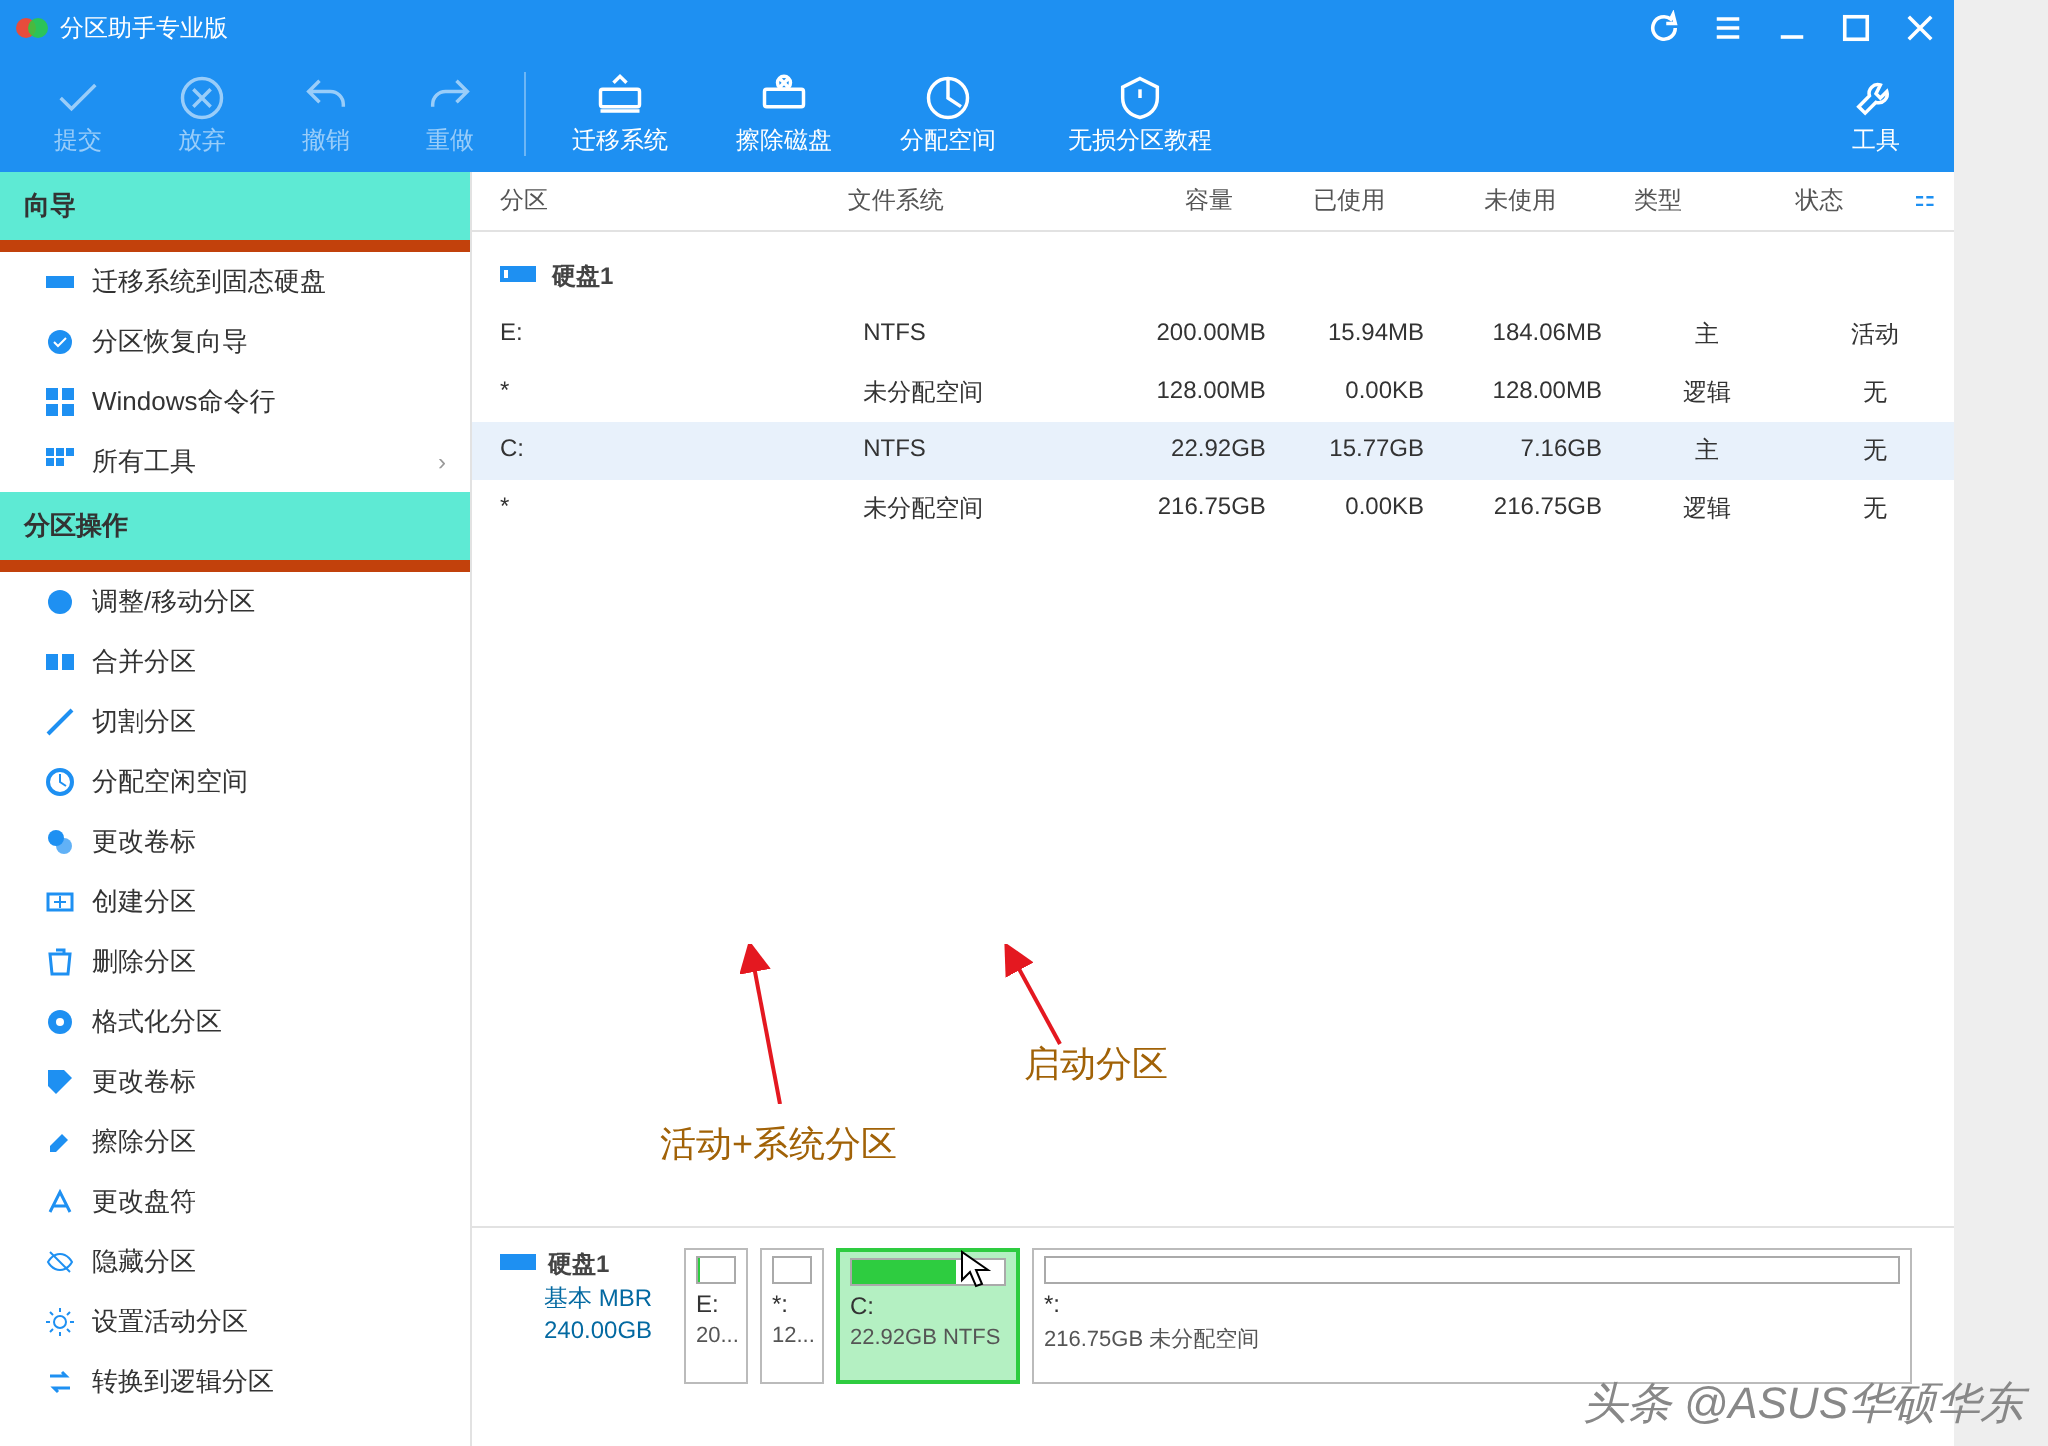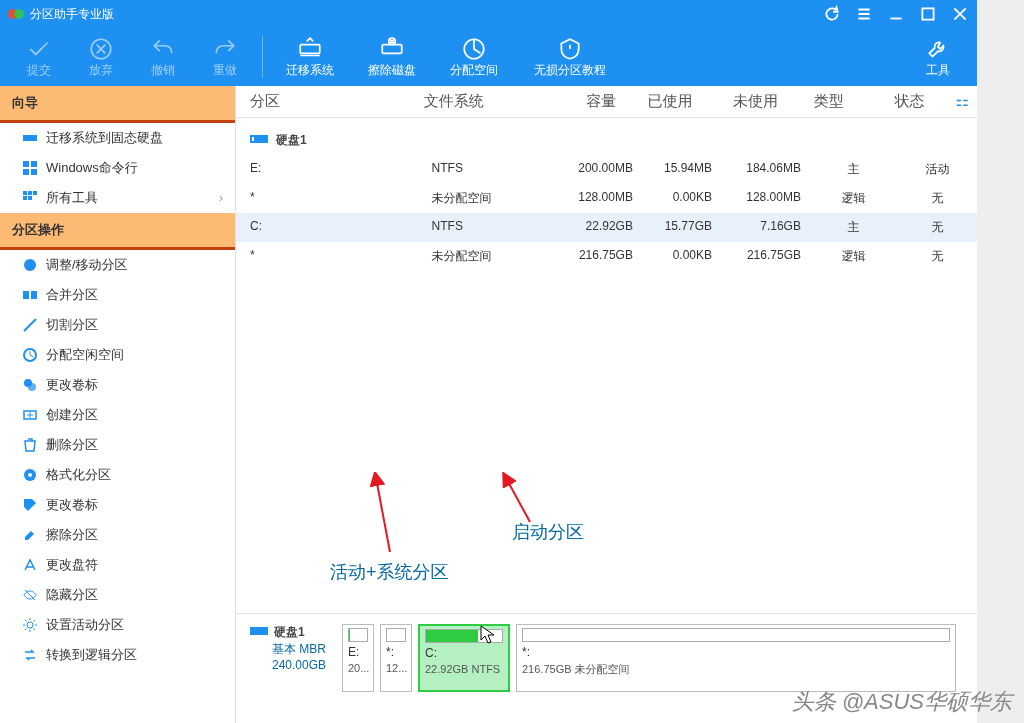--- a/index.html
+++ b/index.html
@@ -18,28 +18,28 @@
 .toolbar .tb-btn.dim { opacity: 0.55; }
 .toolbar .tb-btn svg { width: 26px; height: 26px; }
 .toolbar .tb-btn.lg { width: 82px; }
 .toolbar .tb-btn.xlg { width: 110px; }
 .toolbar .sep { width: 1px; height: 42px; background: rgba(255,255,255,0.35); margin: 0 6px; }
 .toolbar .spacer { flex: 1; }
 
 .body { flex: 1; display: flex; min-height: 0; }
 
 .sidebar { width: 236px; background: #fff; border-right: 1px solid #e2e2e2; overflow-y: auto; font-size: 13px; color: #333; }
-.sidebar .sec-title { background: #fdba74; padding: 8px 12px; font-weight: bold; border-bottom: 3px solid #c2410c; }
+.sidebar .sec-title { background: #5eead4; padding: 8px 12px; font-weight: bold; border-bottom: 6px solid #c2410c; }
 .sidebar .item { display: flex; align-items: center; padding: 6px 12px 6px 22px; cursor: pointer; gap: 8px; }
 .sidebar .item .chev { margin-left: auto; color: #999; font-size: 12px; }
 .sidebar .ic { width: 16px; height: 16px; display: inline-flex; align-items: center; justify-content: center; }
 
 .main { flex: 1; display: flex; flex-direction: column; min-width: 0; }
 
-.grid-head { display: flex; background: #fff; border-bottom: 1px solid #e2e2e2; font-size: 15px; color: #555; padding: 6px 0; }
+.grid-head { display: flex; background: #fff; border-bottom: 1px solid #e2e2e2; font-size: 12px; color: #555; padding: 6px 0; }
 .grid-head .gh { padding: 0 8px; }
 .gh-part { width: 190px; text-align: left; padding-left: 14px !important; }
 .gh-fs { width: 120px; text-align: left; }
 .gh-cap { width: 100px; text-align: right; }
 .gh-used { width: 80px; text-align: right; }
 .gh-free { width: 90px; text-align: right; }
 .gh-type { width: 90px; text-align: center; }
 .gh-stat { width: 80px; text-align: center; }
 .gh-opts { width: 30px; text-align: center; color: #1e90f2; }
 
@@ -53,21 +53,21 @@
 .vis-panel { height: 110px; border-top: 1px solid #e2e2e2; padding: 10px 14px; display: flex; align-items: flex-start; gap: 6px; font-size: 12px; }
 .vis-disk { width: 86px; }
 .vis-disk .vtitle { display: flex; align-items: center; gap: 6px; font-weight: bold; color: #444; }
 .vis-disk .vline { color: #0369a1; margin-left: 22px; }
 .pbox { border: 1px solid #bbb; padding: 3px 5px 3px 5px; height: 68px; display: flex; flex-direction: column; justify-content: flex-start; gap: 3px; overflow: hidden; }
 .pbox .bar { height: 14px; background: #fff; border: 1px solid #aaa; position: relative; }
 .pbox .bar .fill { height: 100%; background: #2ecc40; }
 .pbox.sel { background: #b4f0c2; border: 2px solid #2ecc40; }
 .pbox .lbl { color: #333; white-space: nowrap; }
 .pbox .sub { color: #555; font-size: 11px; white-space: nowrap; }
-.annot-text { color: #0369a1; font-size: 18px; font-weight: 500; position: absolute; }
+.annot-text { color: #a16207; font-size: 18px; font-weight: 500; position: absolute; }
 .arrow { position: absolute; }
 
 .watermark { position: absolute; right: 12px; bottom: 6px; color: #888; font-size: 22px; font-style: italic; font-weight: 500; }
 
 .cursor { position: absolute; left: 480px; top: 625px; pointer-events: none; }
 
 
 .toolbar svg, .titlebar svg { stroke: #fff; fill: none; stroke-width: 1.6; }
 </style>
 </head>
@@ -185,20 +185,29 @@
           <span class="ic">
             <svg viewBox="0 0 16 16">
               <rect x="1" y="5" width="14" height="6" fill="#1e90f2"></rect>
             </svg>
           </span>
           <span>迁移系统到固态硬盘</span>
         </div>
       <div class="item">
           <span class="ic">
             <svg viewBox="0 0 16 16">
+              <circle cx="8" cy="8" r="6" fill="#1e90f2"></circle>
+              <path d="M5 8l2 2 4-4" stroke="#fff" fill="none"></path>
+            </svg>
+          </span>
+          <span>分区恢复向导</span>
+        </div>
+      <div class="item">
+          <span class="ic">
+            <svg viewBox="0 0 16 16">
               <rect x="1" y="1" width="6" height="6" fill="#1e90f2"></rect>
               <rect x="9" y="1" width="6" height="6" fill="#1e90f2"></rect>
               <rect x="1" y="9" width="6" height="6" fill="#1e90f2"></rect>
               <rect x="9" y="9" width="6" height="6" fill="#1e90f2"></rect>
             </svg>
           </span>
           <span>Windows命令行</span>
         </div>
       <div class="item">
           <span class="ic">

